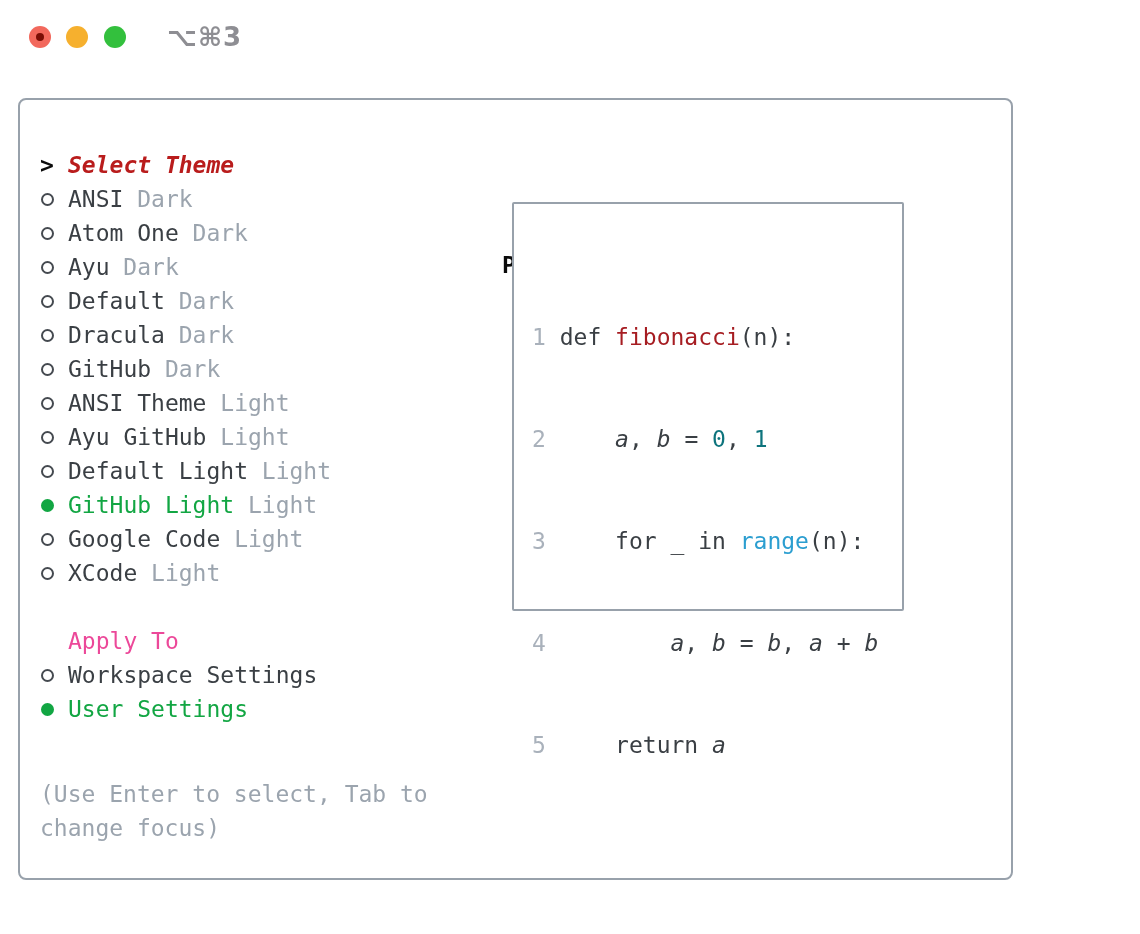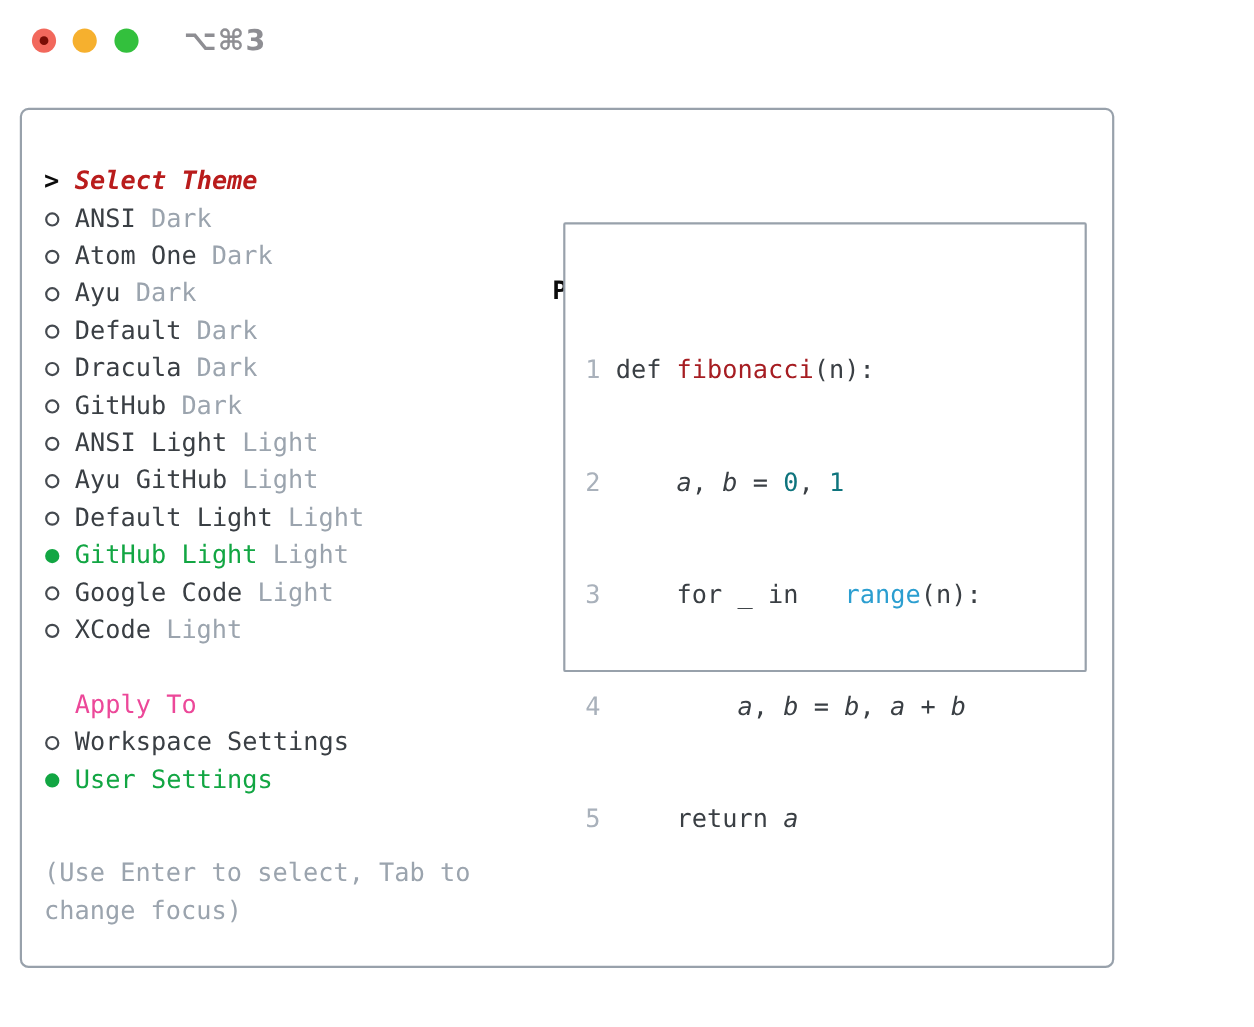--- a/index.html
+++ b/index.html
@@ -59,34 +59,34 @@
     margin-top: 17px; width: 440px; color: #9ba4ae;
     font-size: 23px; line-height: 34px;
   }
 
   
   .preview-header {
     position: absolute; left: 482px; top: 148px; height: 34px;
     font-size: 23px; line-height: 34px; font-weight: bold; color: #0b0b0b;
   }
   .preview-box {
-    position: absolute; left: 492px; top: 102px; width: 476px; height: 409px;
+    position: absolute; left: 492px; top: 102px; width: 392px; height: 409px;
     background: #ffffff; border: 2px solid #98a1ab; border-radius: 2px;
   }
   .code {
     position: absolute; left: 18px; top: 48px;
     font-size: 23px; line-height: 34px; white-space: pre; color: #3a3f44;
   }
   .code-line { height: 34px; }
   .tk-num  { color: #a9b1bb; }
   .tk-fg   { color: #3a3f44; }
   .tk-fn   { color: #a61d22; }
   .tk-var  { color: #3a3f44; font-style: italic; }
   .tk-lit  { color: #0e747d; }
-  .tk-call { color: #2b9ed0; margin-left: 28px; }
+  .tk-call { color: #2b9ed0; }
 </style>
 </head>
 <body>
 
 <div class="window">
 
   <div class="titlebar">
     <div class="light red"></div>
     <div class="light yellow"></div>
     <div class="light green"></div>
@@ -143,21 +143,21 @@
         <span class="marker">
             <span class="radio"></span>
           </span>
         <span class="t-name">GitHub</span>
         <span class="t-variant">Dark</span>
       </div>
       <div class="row">
         <span class="marker">
             <span class="radio"></span>
           </span>
-        <span class="t-name">ANSI Light</span>
+        <span class="t-name">ANSI Theme</span>
         <span class="t-variant">Light</span>
       </div>
       <div class="row">
         <span class="marker">
             <span class="radio"></span>
           </span>
         <span class="t-name">Ayu GitHub</span>
         <span class="t-variant">Light</span>
       </div>
       <div class="row">

